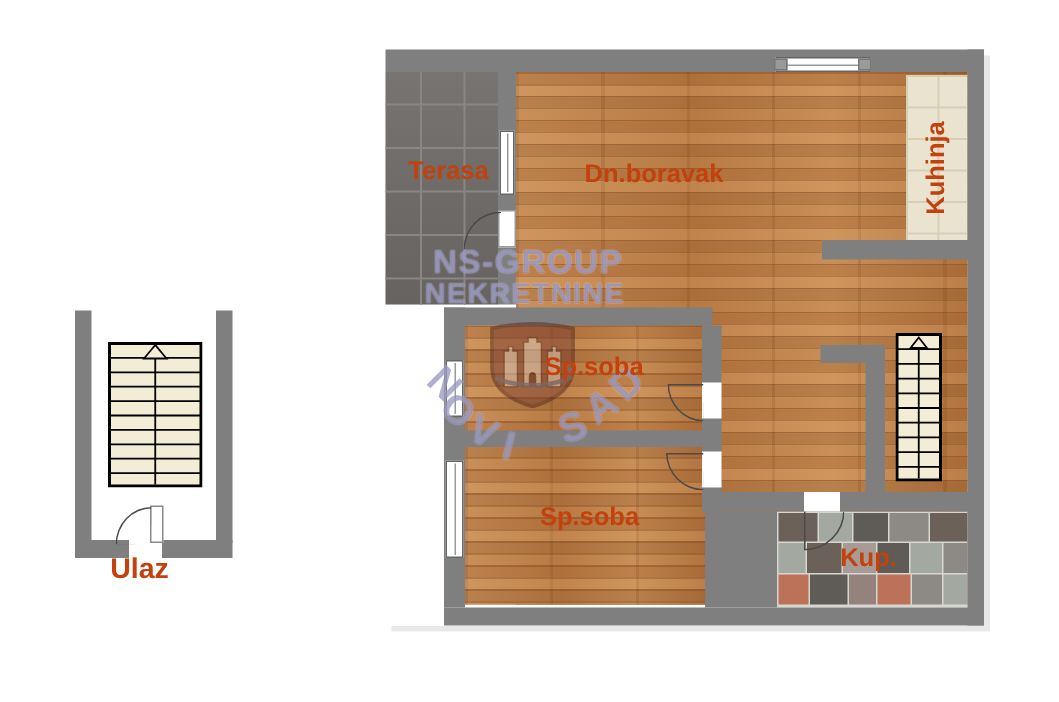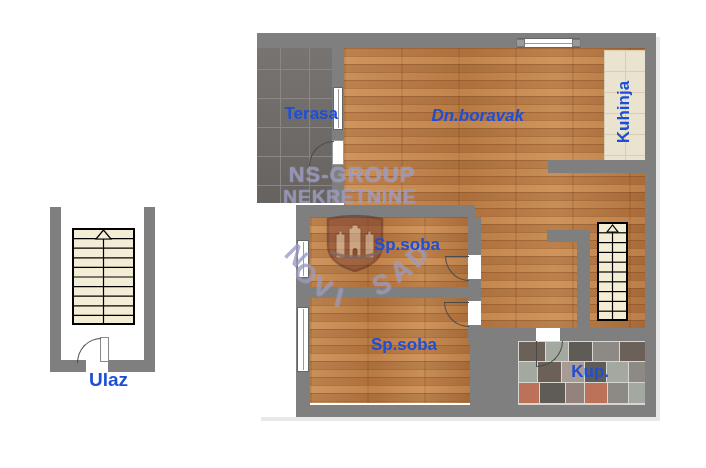--- a/index.html
+++ b/index.html
@@ -30,21 +30,21 @@
   .bath{position:absolute;z-index:2;background:#d8d6d0;padding-top:1px;padding-left:1px;box-sizing:border-box;overflow:hidden;}
   .tile-row{display:flex;gap:1px;margin-bottom:1px;}
   .tile-row div{height:100%;}
   .filler{position:absolute;background:#7f7f7f;z-index:2;}
   .window{position:absolute;background:#ffffff;border:1px solid #666;box-sizing:border-box;z-index:4;}
   .win-line-v{position:absolute;left:50%;top:1px;bottom:1px;width:1px;background:#999;}
   .win-line-h{position:absolute;top:50%;left:1px;right:1px;height:1px;background:#999;}
   .win-cap{position:absolute;background:#9a9a9a;border:1px solid #777;box-sizing:border-box;z-index:5;}
   .door-gap{position:absolute;background:#ffffff;z-index:4;}
   .arc{position:absolute;z-index:5;border:0 solid #4a4a4a;}
-  .label{position:absolute;z-index:7;color:#1d4ed8;font-weight:700;font-size:17px;text-align:right;white-space:nowrap;}
+  .label{position:absolute;z-index:7;color:#c2410c;font-weight:700;font-size:17px;text-align:center;white-space:nowrap;}
   .wm-text{position:absolute;z-index:6;font-weight:700;color:rgba(95,95,162,0.55);
            text-align:center;letter-spacing:1px;white-space:nowrap;
            text-shadow:0 0 1px rgba(255,255,255,0.75);}
   .wm-letter{position:absolute;z-index:6;font-weight:700;font-size:27px;color:rgba(95,95,162,0.5);
              text-shadow:0 0 1px rgba(255,255,255,0.6);}
   .stairs{position:absolute;z-index:5;}
   .shadow-edge{position:absolute;z-index:0;box-shadow:4px 4px 0 rgba(205,205,205,0.45);}
 </style>
 </head>
 <body>
@@ -164,21 +164,21 @@
           <line x1="1" y1="59.8" x2="30" y2="59.8"></line>
         <line x1="1" y1="69.6" x2="30" y2="69.6"></line>
           <line x1="1" y1="79.4" x2="30" y2="79.4"></line>
         <line x1="1" y1="89.2" x2="30" y2="89.2"></line>
         <line x1="15.5" y1="97" x2="15.5" y2="9"></line>
       </g>
       <polygon points="15.5,3 10,10 21,10" fill="#f3edd5" stroke="#000" stroke-width="1.2"></polygon>
     </svg>
 
     <div class="label" style="left:260px;top:104px;width:78px;">Terasa</div>
-    <div class="label" style="left:400px;top:106px;width:124px;font-style:italic;">Dn.boravak</div>
+    <div class="label" style="left:374px;top:106px;width:124px;">Dn.boravak</div>
     <div class="label" style="left:624px;top:112px;width:0;transform:translate(-50%,-50%) rotate(-90deg);display:flex;justify-content:center;">Kuhinja</div>
     <div class="label" style="left:352px;top:235px;width:88px;">Sp.soba</div>
     <div class="label" style="left:349px;top:335px;width:88px;">Sp.soba</div>
     <div class="label" style="left:549px;top:362px;width:60px;">Kup.</div>
 
     <div class="wm-text" style="left:262px;top:162px;width:180px;font-size:22px;">NS-GROUP</div>
     <div class="wm-text" style="left:260px;top:186px;width:180px;font-size:19px;">NEKRETNINE</div>
 
     <svg class="abs" style="left:324px;top:212px;z-index:6;opacity:0.5;" width="62" height="60" viewBox="0 0 62 60">
       <path d="M4 7 Q31 1 58 7 L58 33 Q58 51 31 59 Q4 51 4 33 Z" fill="#7b3f33" stroke="#54291f" stroke-width="2.5"></path>

